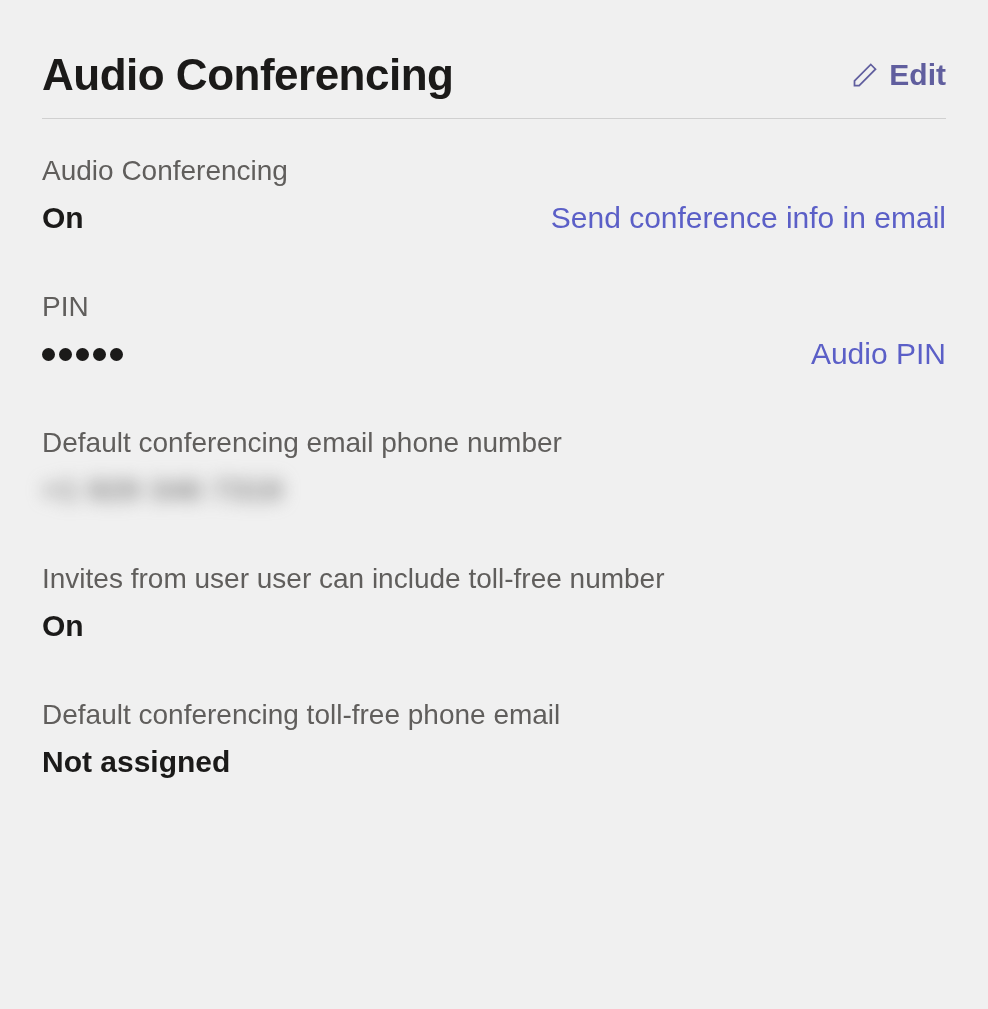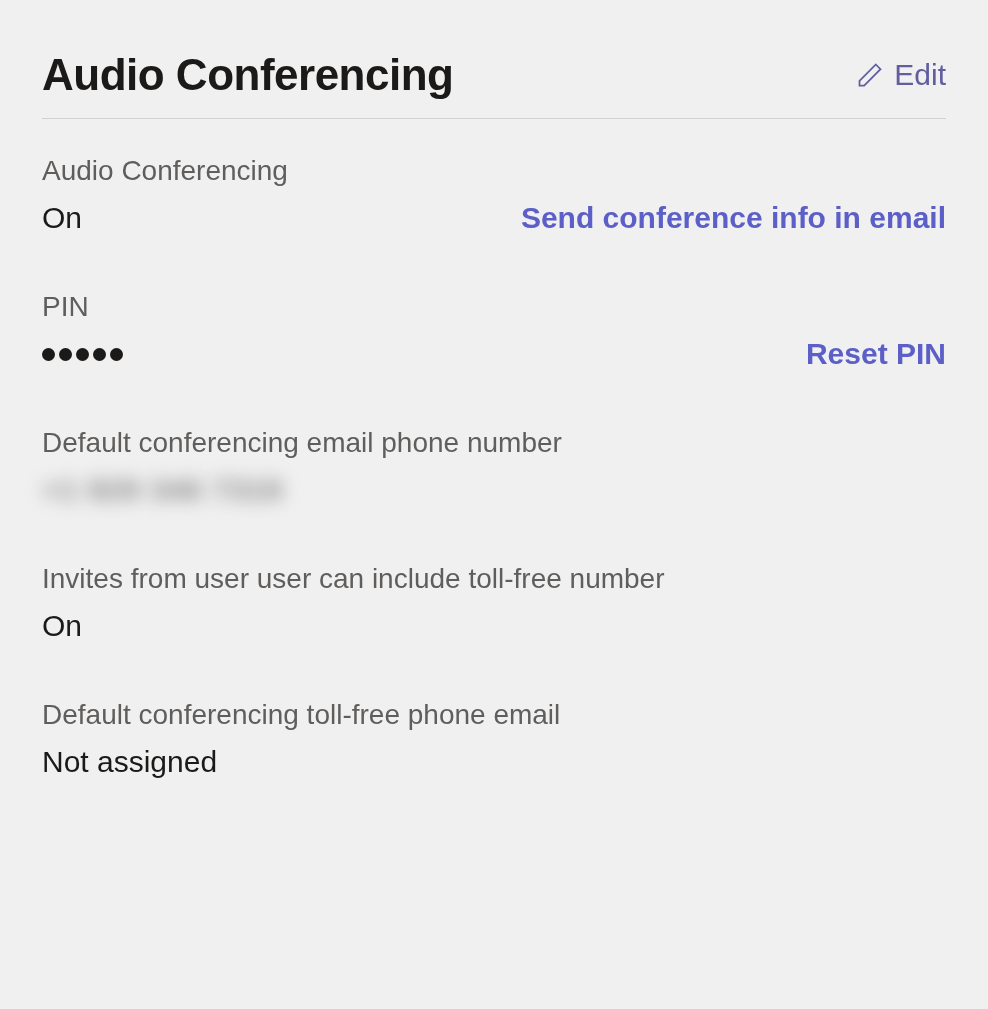--- a/index.html
+++ b/index.html
@@ -27,21 +27,21 @@
       font-weight: 700;
       color: #1b1a19;
       letter-spacing: -0.5px;
     }
     .edit-link {
       display: flex;
       align-items: center;
       gap: 10px;
       color: #605e9e;
       font-size: 30px;
-      font-weight: 400;
+      font-weight: 700;
       cursor: pointer;
     }
     .edit-link svg {
       width: 28px;
       height: 28px;
       stroke: #605e9e;
       fill: none;
       stroke-width: 1.5;
     }
     .field-block {
@@ -53,26 +53,26 @@
       color: #605e5c;
       margin-bottom: 14px;
     }
     .field-row {
       display: flex;
       justify-content: space-between;
       align-items: center;
     }
     .field-value {
       font-size: 30px;
-      font-weight: 400;
+      font-weight: 700;
       color: #1b1a19;
     }
     .action-link {
       font-size: 30px;
-      font-weight: 700;
+      font-weight: 400;
       color: #5b5fc7;
       cursor: pointer;
     }
     .pin-dots {
       display: flex;
       gap: 4px;
       align-items: center;
     }
     .pin-dot {
       width: 13px;
@@ -113,21 +113,21 @@
 <div class="field-block">
   <div class="field-label">PIN</div>
   <div class="field-row">
     <div class="pin-dots">
       <span class="pin-dot"></span>
       <span class="pin-dot"></span>
       <span class="pin-dot"></span>
       <span class="pin-dot"></span>
       <span class="pin-dot"></span>
     </div>
-    <div class="action-link">Reset PIN</div>
+    <div class="action-link">Audio PIN</div>
   </div>
 </div>
 
 <div class="field-block">
   <div class="field-label">Default conferencing email phone number</div>
   <div class="blurred-value">+1 929 346 7319</div>
 </div>
 
 <div class="field-block">
   <div class="field-label">Invites from user user can include toll-free number</div>

